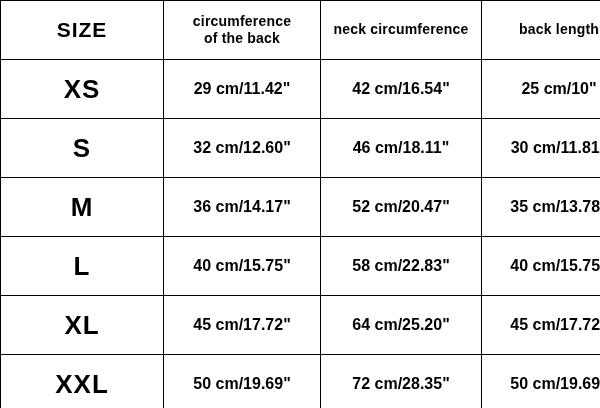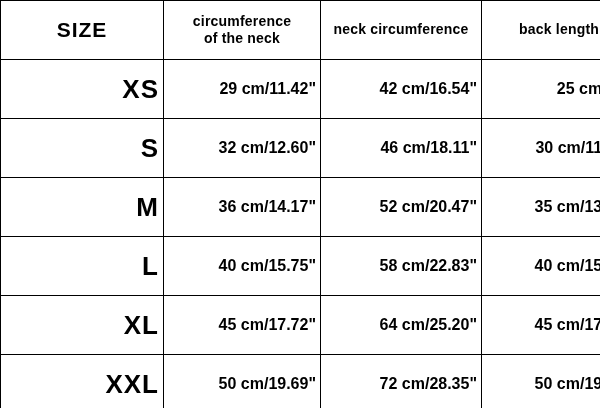--- a/index.html
+++ b/index.html
@@ -42,40 +42,39 @@
   }
   .header-row td.col-size {
     font-size: 21px;
     letter-spacing: 1px;
     text-align: center;
   }
   
   .data-row td {
     height: 58px;
     font-size: 16px;
-    text-align: right;
   }
   .data-row td.col-size {
     font-size: 26px;
     letter-spacing: 1px;
   }
   .two-line {
     display: block;
   }
 </style>
 </head>
 <body>
 
 <table class="size-table">
   <tbody>
     <tr class="header-row">
       <td class="col-size">SIZE</td>
       <td class="col-neck">
         <span class="two-line">circumference</span>
-        <span class="two-line">of the neck</span>
+        <span class="two-line">of the back</span>
       </td>
       <td class="col-chest">neck circumference</td>
       <td class="col-back">back length</td>
     </tr>
 
     <tr class="data-row">
       <td class="col-size">XS</td>
       <td class="col-neck">29 cm/11.42"</td>
       <td class="col-chest">42 cm/16.54"</td>
       <td class="col-back">25 cm/10"</td>

